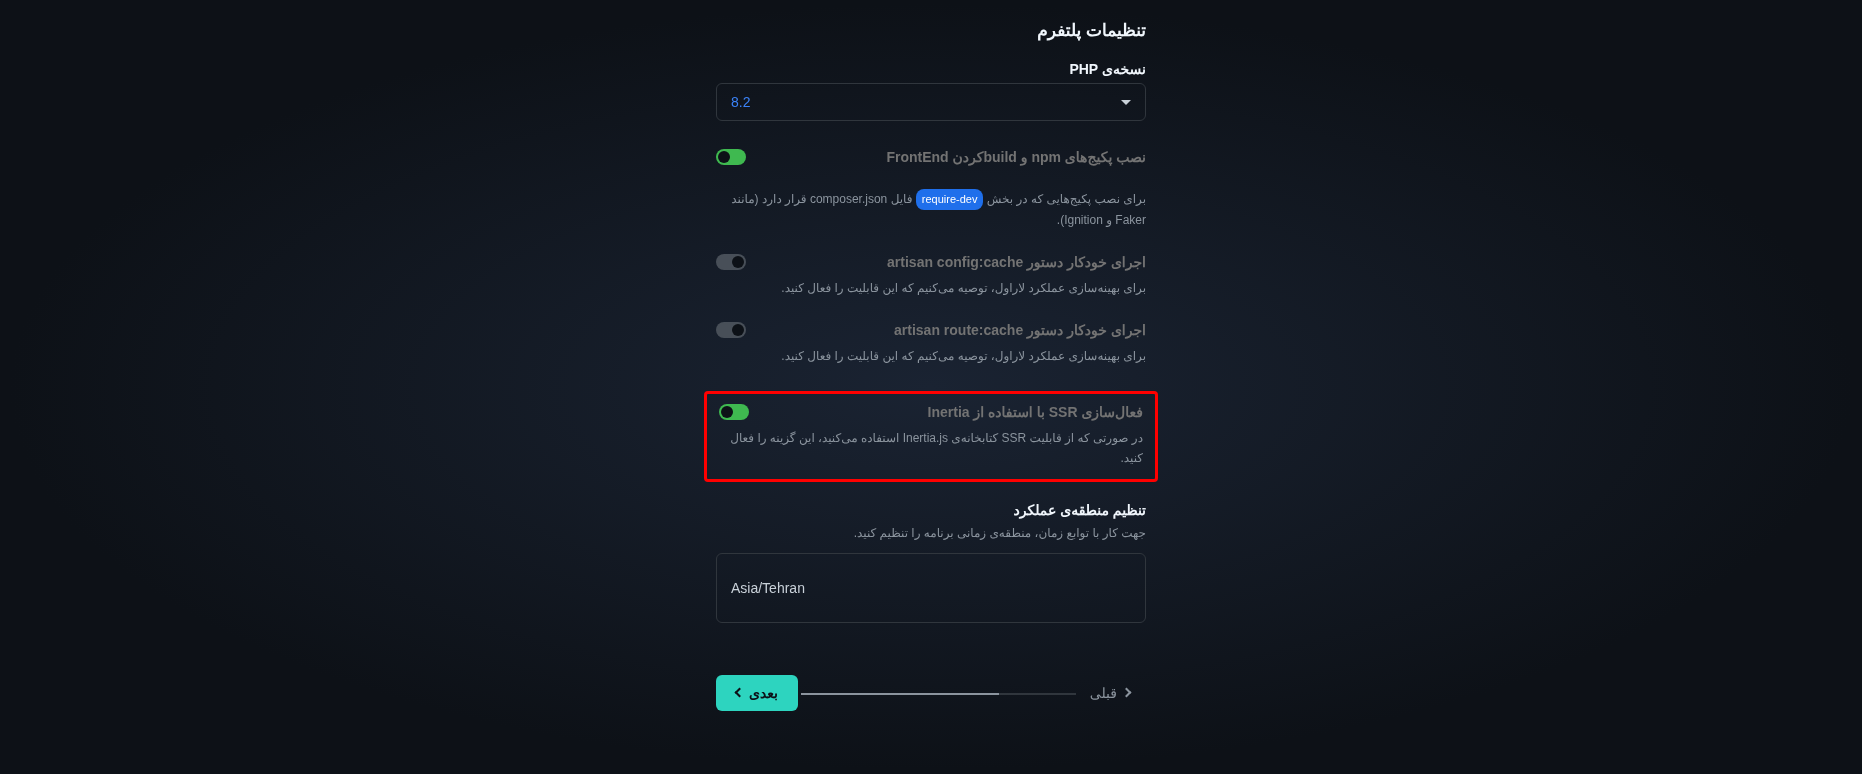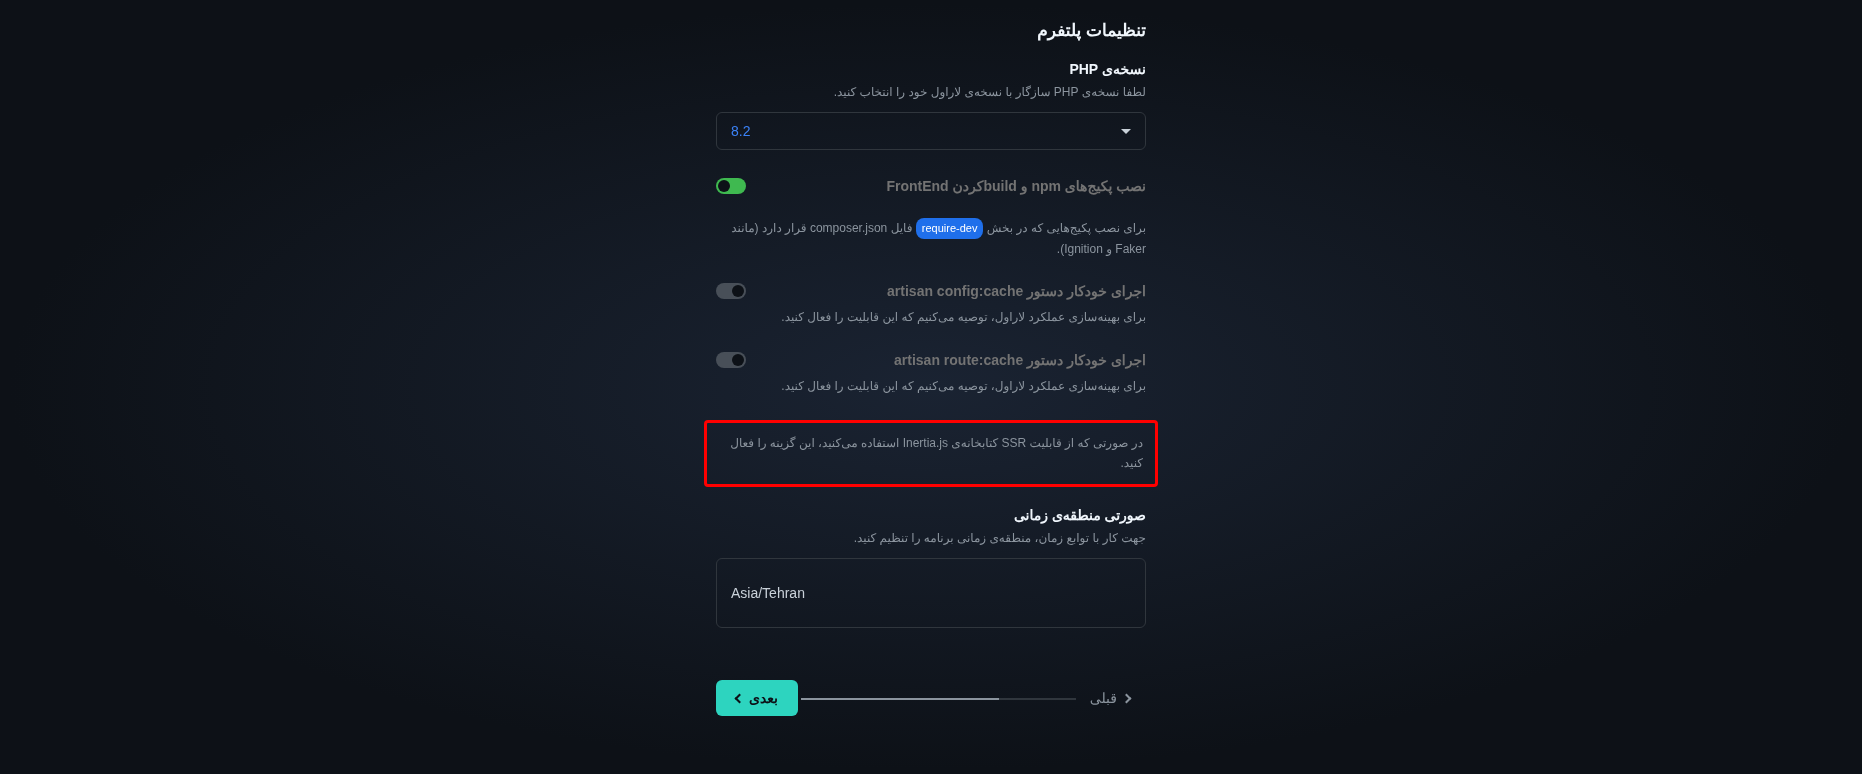--- a/index.html
+++ b/index.html
@@ -234,21 +234,20 @@
       background: #8b949e;
     }
   </style>
 </head>
 <body>
 
 <div class="container">
   <h1 class="page-title">تنظیمات پلتفرم</h1>
   
   <div class="section-label">نسخه‌ی PHP</div>
-  <div class="section-desc">لطفا نسخه‌ی PHP سازگار با نسخه‌ی لاراول خود را انتخاب کنید.</div>
   <div class="select-wrapper">
     <div class="select-box">
       <span>8.2</span>
       <span class="select-arrow"></span>
     </div>
   </div>
   
   <div class="toggle-section">
     <div class="toggle-header">
       <div class="toggle-title">نصب پکیج‌های npm و buildکردن FrontEnd</div>
@@ -281,25 +280,31 @@
       <div class="toggle-title">اجرای خودکار دستور artisan route:cache</div>
       <div class="toggle-switch off">
         <div class="toggle-knob"></div>
       </div>
     </div>
     <div class="toggle-desc">برای بهینه‌سازی عملکرد لاراول، توصیه می‌کنیم که این قابلیت را فعال کنید.</div>
   </div>
   
   <div class="highlighted-section">
     <div class="toggle-section">
+      <div class="toggle-header">
+        <div class="toggle-title">فعال‌سازی SSR با استفاده از Inertia</div>
+        <div class="toggle-switch on">
+          <div class="toggle-knob"></div>
+        </div>
+      </div>
       <div class="toggle-desc">در صورتی که از قابلیت SSR کتابخانه‌ی Inertia.js استفاده می‌کنید، این گزینه را فعال کنید.</div>
     </div>
   </div>
   
-  <div class="section-label">صورتی منطقه‌ی زمانی</div>
+  <div class="section-label">تنظیم منطقه‌ی عملکرد</div>
   <div class="section-desc">جهت کار با توابع زمان، منطقه‌ی زمانی برنامه را تنظیم کنید.</div>
   <input class="input-box" type="text" value="Asia/Tehran" style="">
   
   <div class="nav-buttons">
     <div class="btn-prev">
       <span class="chevron-right"></span>
       <span>قبلی</span>
     </div>
     <div class="progress-line">
       <div class="progress-fill"></div>

